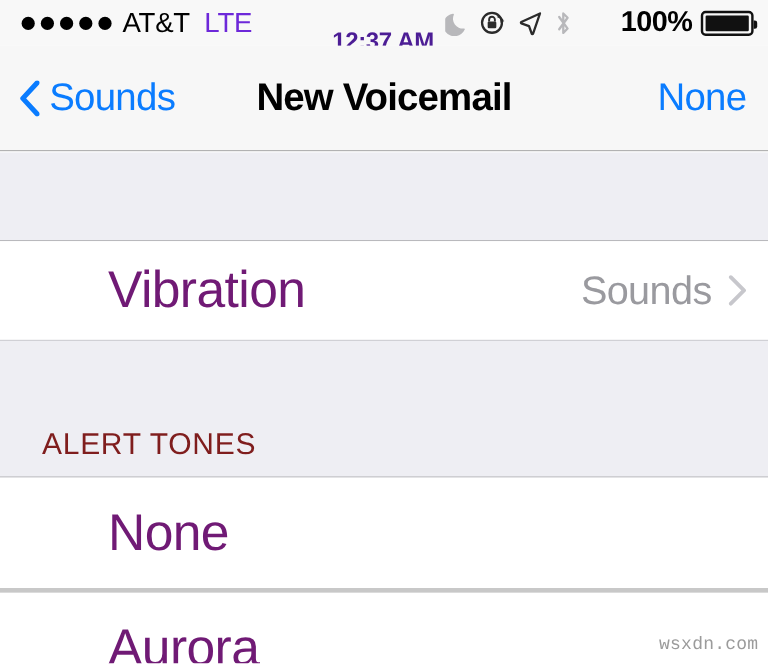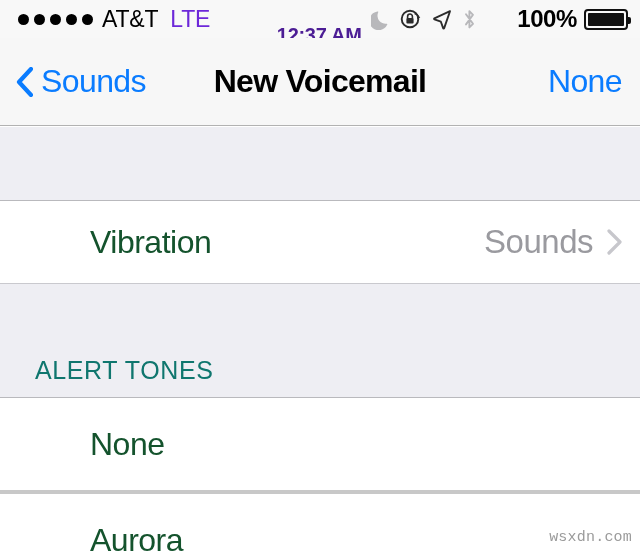--- a/index.html
+++ b/index.html
@@ -189,22 +189,22 @@
     position: relative;
     background: #ffffff;
     height: 82px;
     display: flex;
     align-items: center;
     box-sizing: border-box;
     padding: 0 18px 0 90px;
     cursor: pointer;
   }
   .cell-title {
-    font-size: 32px;
-    color: #14532d;
+    font-size: 43px;
+    color: #701a75;
     letter-spacing: -0.5px;
     flex: 1 1 auto;
   }
   .cell-value {
     font-size: 33px;
     color: #9a9a9f;
     letter-spacing: -0.5px;
     margin-right: 14px;
   }
   .chevron-right {
@@ -219,21 +219,21 @@
     border-top: 1px solid #c9c9ce;
     border-bottom: 1px solid #b9b9bd;
     height: 115px;
     box-sizing: border-box;
     display: flex;
     align-items: flex-end;
     padding: 0 0 12px 35px;
   }
   .section-header-text {
     font-size: 25px;
-    color: #0f766e;
+    color: #7f1d1d;
     letter-spacing: 0.6px;
   }
 
   .cell-plain {
     position: relative;
     background: #ffffff;
     height: 92px;
     display: flex;
     align-items: center;
     box-sizing: border-box;

